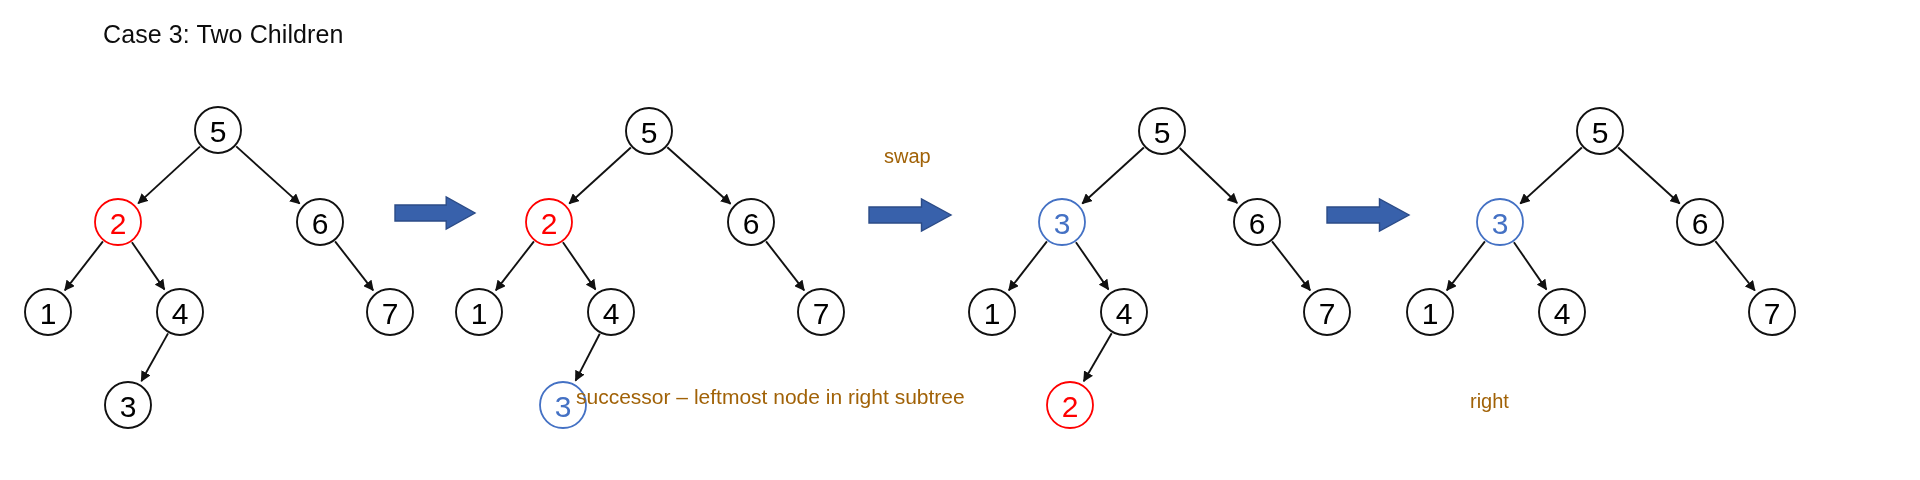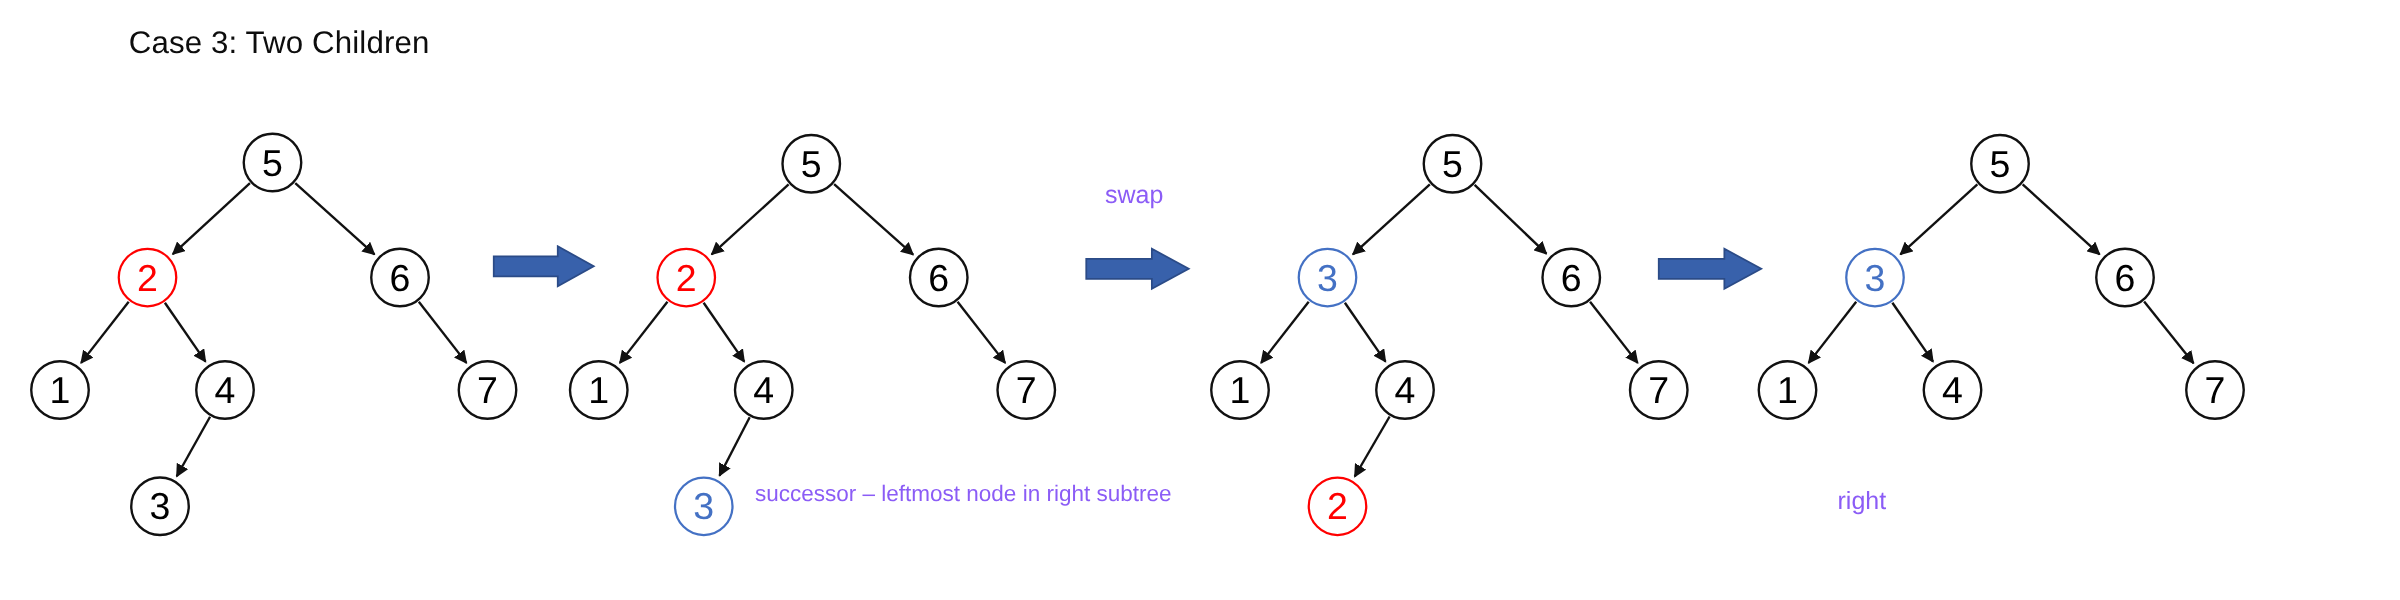--- a/index.html
+++ b/index.html
@@ -16,25 +16,25 @@
     position:absolute;
     left:103px;top:20px;
     font-size:25px;
     color:#0d0d0d;
     letter-spacing:0.1px;
     white-space:nowrap;
   }
   .caption{
     position:absolute;
     font-size:20px;
-    color:#8b5cf6;
+    color:#a16207;
     white-space:nowrap;
   }
   .caption.swap{left:884px;top:145px;}
-  .caption.successor{left:604px;top:385px;font-size:18px;}
+  .caption.successor{left:576px;top:385px;font-size:21px;}
   .caption.delete{left:1470px;top:390px;}
   .node-label{
     font-family:"Liberation Sans", sans-serif;
     font-size:30px;
     text-anchor:middle;
     dominant-baseline:central;
   }
   .node-circle{fill:#ffffff;}
   .edge{stroke:#111111;stroke-width:1.9px;fill:none;}
   .arrowbig{fill:#3861AB;stroke:#2B4B87;stroke-width:1.4px;}

